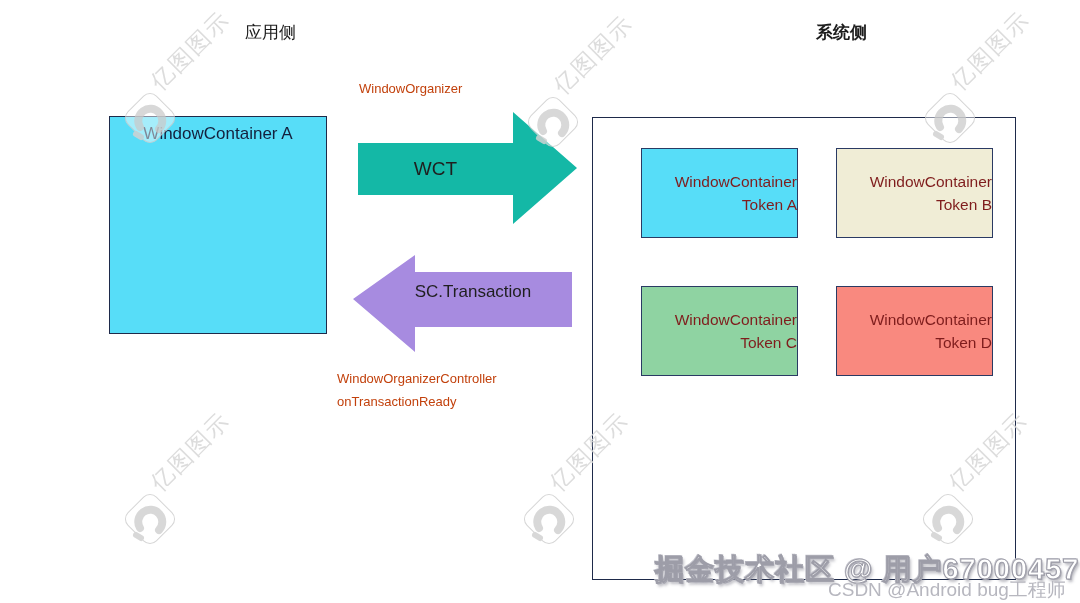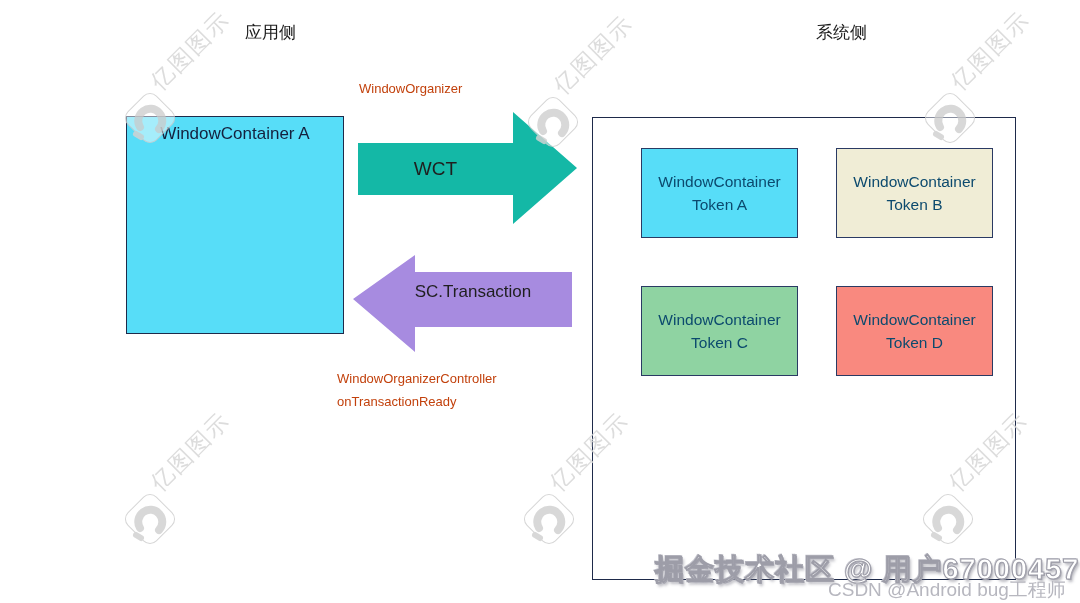--- a/index.html
+++ b/index.html
@@ -17,21 +17,21 @@
 
   .side-label {
     font-size: 17px;
     color: #1c1c1c;
     text-align: right;
     width: 120px;
   }
 
   
   .app-box {
-    left: 126px; top: 116px;
+    left: 109px; top: 116px;
     width: 218px; height: 218px;
     border: 1.5px solid #1E2A4A;
     text-align: center;
     padding-top: 7px;
     font-size: 17px;
     color: #14203d;
   }
 
   
   .system-box {
@@ -39,26 +39,26 @@
     width: 424px; height: 463px;
     border: 1.5px solid #1E2A4A;
     background: transparent;
   }
   .token-box {
     position: absolute;
     width: 157px; height: 90px;
     border: 1px solid #2A3A63;
     display: flex;
     flex-direction: column;
-    align-items: center;
+    align-items: flex-end;
     justify-content: center;
     text-align: center;
     font-size: 15.5px;
     line-height: 23px;
-    color: #0c4a6e;
+    color: #7f1d1d;
   }
   .token-a { left: 48px;  top: 30px;  }
   .token-b { left: 243px; top: 30px;  }
   .token-c { left: 48px;  top: 168px; }
   .token-d { left: 243px; top: 168px; }
 
   
   .arrow-right {
     left: 358px; top: 112px;
     width: 219px; height: 112px;
@@ -125,21 +125,21 @@
     color: #b7b7bf;
     white-space: nowrap;
   }
 </style>
 </head>
 <body>
 
 <div class="stage">
 
   <div class="abs side-label" style="left:176px; top:21px;">应用侧</div>
-  <div class="abs side-label" style="left:747px; top:21px;">系统侧</div>
+  <div class="abs side-label" style="left:747px; top:21px;font-weight:bold;">系统侧</div>
 
   <div class="abs app-box" style="background-color: rgb(87, 221, 248);">
     <span>WindowContainer A</span>
   </div>
 
   <div class="abs caption caption-top">
     <div>WindowOrganizer</div>
   </div>
 
   <div class="abs arrow-right" style="background-color: #14b8a6;">

